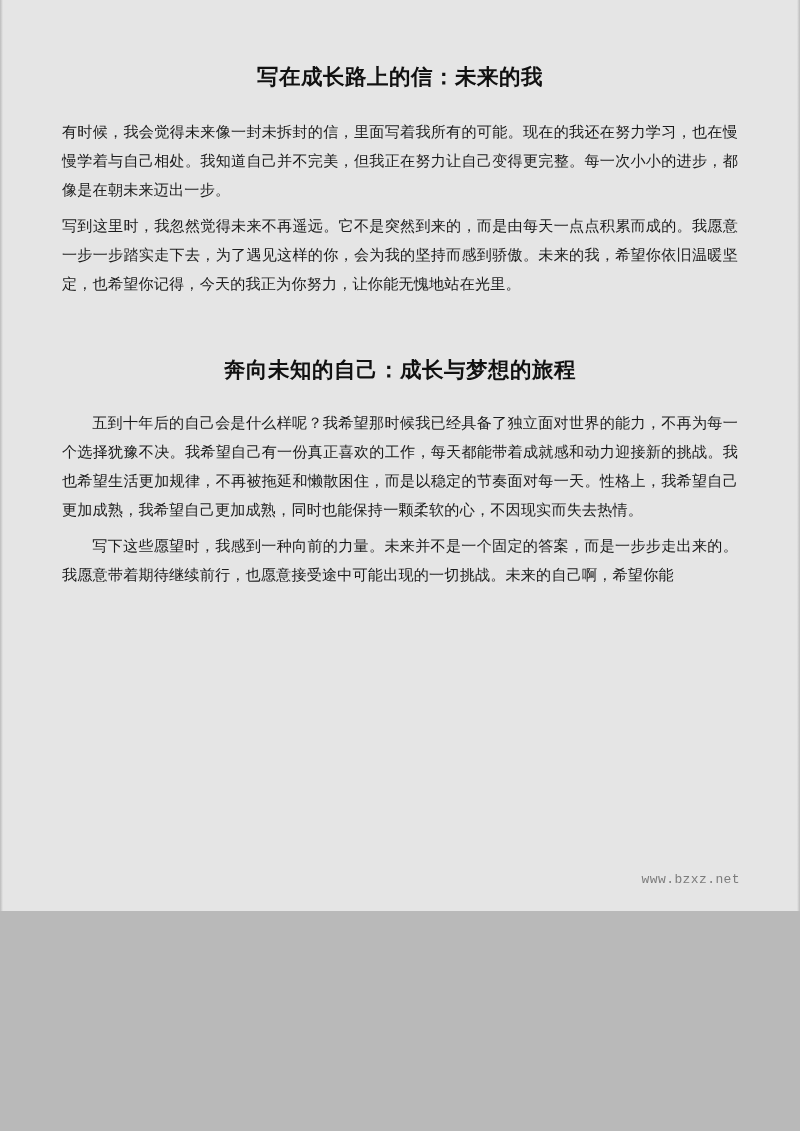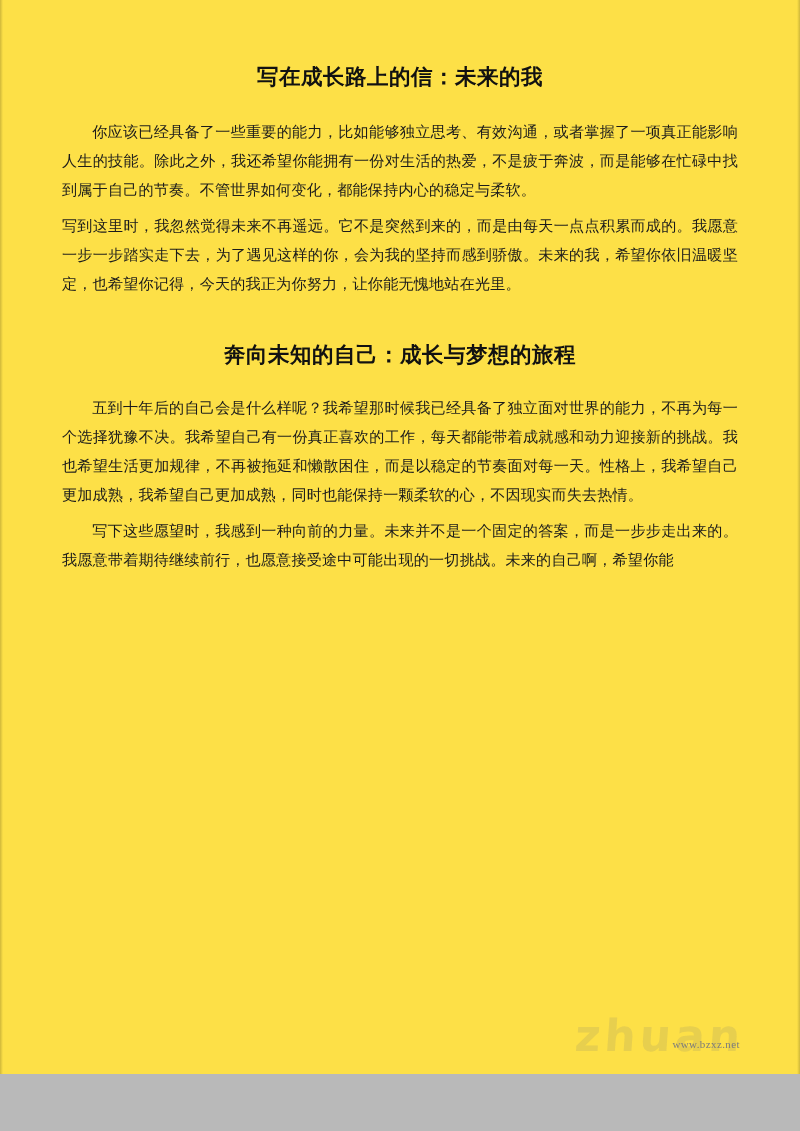--- a/index.html
+++ b/index.html
@@ -6,23 +6,23 @@
     margin: 0;
     padding: 0;
     background: #b9b9b9;
   }
   body {
     font-family: "Liberation Serif", "DejaVu Serif", serif;
   }
   .page {
     position: relative;
     width: 800px;
-    height: 1074px;
+    height: 911px;
     margin: 0 auto;
-    background: #fde047;
+    background: #e5e5e5;
     overflow: hidden;
     box-sizing: border-box;
   }
   .page-inner {
     position: absolute;
     left: 0;
     top: 0;
     width: 800px;
     height: 1131px;
     padding: 46px 62px 30px 62px;
@@ -31,21 +31,21 @@
   .doc-title {
     text-align: center;
     font-size: 21.5px;
     font-weight: bold;
     letter-spacing: 0.5px;
     color: #111;
     margin: 16px 0 26px 0;
     line-height: 1.4;
   }
   .doc-title.second {
-    margin-top: 41px;
+    margin-top: 56px;
     margin-bottom: 24px;
   }
   p.para {
     font-size: 15.1px;
     line-height: 1.92;
     color: #1b1b1b;
     margin: 0 0 7px 0;
     text-align: justify;
     text-justify: inter-ideograph;
     letter-spacing: 0.2px;
@@ -63,22 +63,22 @@
     color: rgba(120,120,120,0.16);
     letter-spacing: 4px;
     transform: skewX(-4deg);
     pointer-events: none;
     user-select: none;
   }
   .footer-url {
     position: absolute;
     right: 60px;
     bottom: 24px;
-    font-family: Liberation Serif, serif;
-    font-size: 11px;
+    font-family: Liberation Mono, monospace;
+    font-size: 13px;
     color: #7c7c7c;
     letter-spacing: 0.4px;
   }
   .edge-shadow-l {
     position: absolute;
     left: 0; top: 0; bottom: 0;
     width: 3px;
     background: linear-gradient(to right, rgba(0,0,0,0.18), rgba(0,0,0,0));
   }
   .edge-shadow-r {
@@ -92,21 +92,21 @@
 <body>
 
 <div class="page">
   <div class="edge-shadow-l"></div>
   <div class="edge-shadow-r"></div>
 
   <div class="page-inner">
 
     <h1 class="doc-title">写在成长路上的信：未来的我</h1>
 
-    <p class="para indent">你应该已经具备了一些重要的能力，比如能够独立思考、有效沟通，或者掌握了一项真正能影响人生的技能。除此之外，我还希望你能拥有一份对生活的热爱，不是疲于奔波，而是能够在忙碌中找到属于自己的节奏。不管世界如何变化，都能保持内心的稳定与柔软。</p>
+    <p class="para">有时候，我会觉得未来像一封未拆封的信，里面写着我所有的可能。现在的我还在努力学习，也在慢慢学着与自己相处。我知道自己并不完美，但我正在努力让自己变得更完整。每一次小小的进步，都像是在朝未来迈出一步。</p>
     <p class="para">写到这里时，我忽然觉得未来不再遥远。它不是突然到来的，而是由每天一点点积累而成的。我愿意一步一步踏实走下去，为了遇见这样的你，会为我的坚持而感到骄傲。未来的我，希望你依旧温暖坚定，也希望你记得，今天的我正为你努力，让你能无愧地站在光里。</p>
 
     <h1 class="doc-title second">奔向未知的自己：成长与梦想的旅程</h1>
 
     <p class="para indent">五到十年后的自己会是什么样呢？我希望那时候我已经具备了独立面对世界的能力，不再为每一个选择犹豫不决。我希望自己有一份真正喜欢的工作，每天都能带着成就感和动力迎接新的挑战。我也希望生活更加规律，不再被拖延和懒散困住，而是以稳定的节奏面对每一天。性格上，我希望自己更加成熟，我希望自己更加成熟，同时也能保持一颗柔软的心，不因现实而失去热情。</p>
     <p class="para indent">写下这些愿望时，我感到一种向前的力量。未来并不是一个固定的答案，而是一步步走出来的。我愿意带着期待继续前行，也愿意接受途中可能出现的一切挑战。未来的自己啊，希望你能</p>
 
   </div>
 
   <div class="watermark">zhuan</div>

